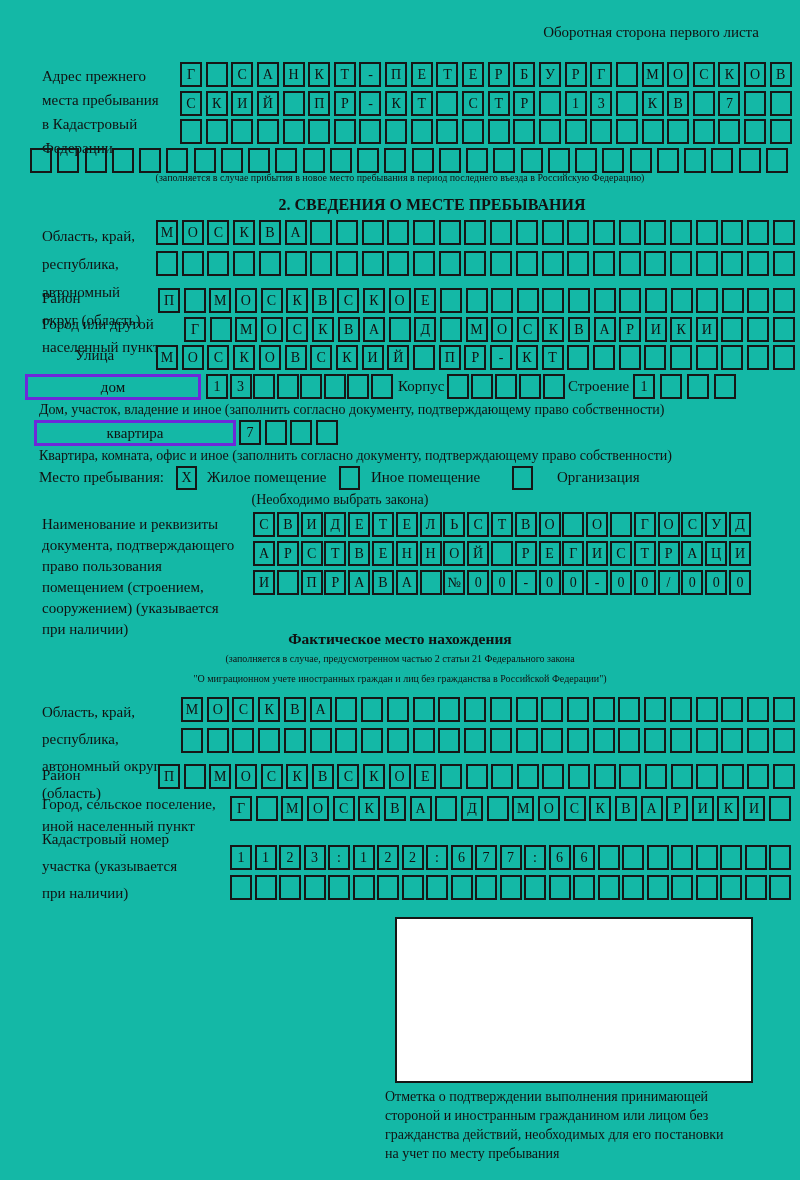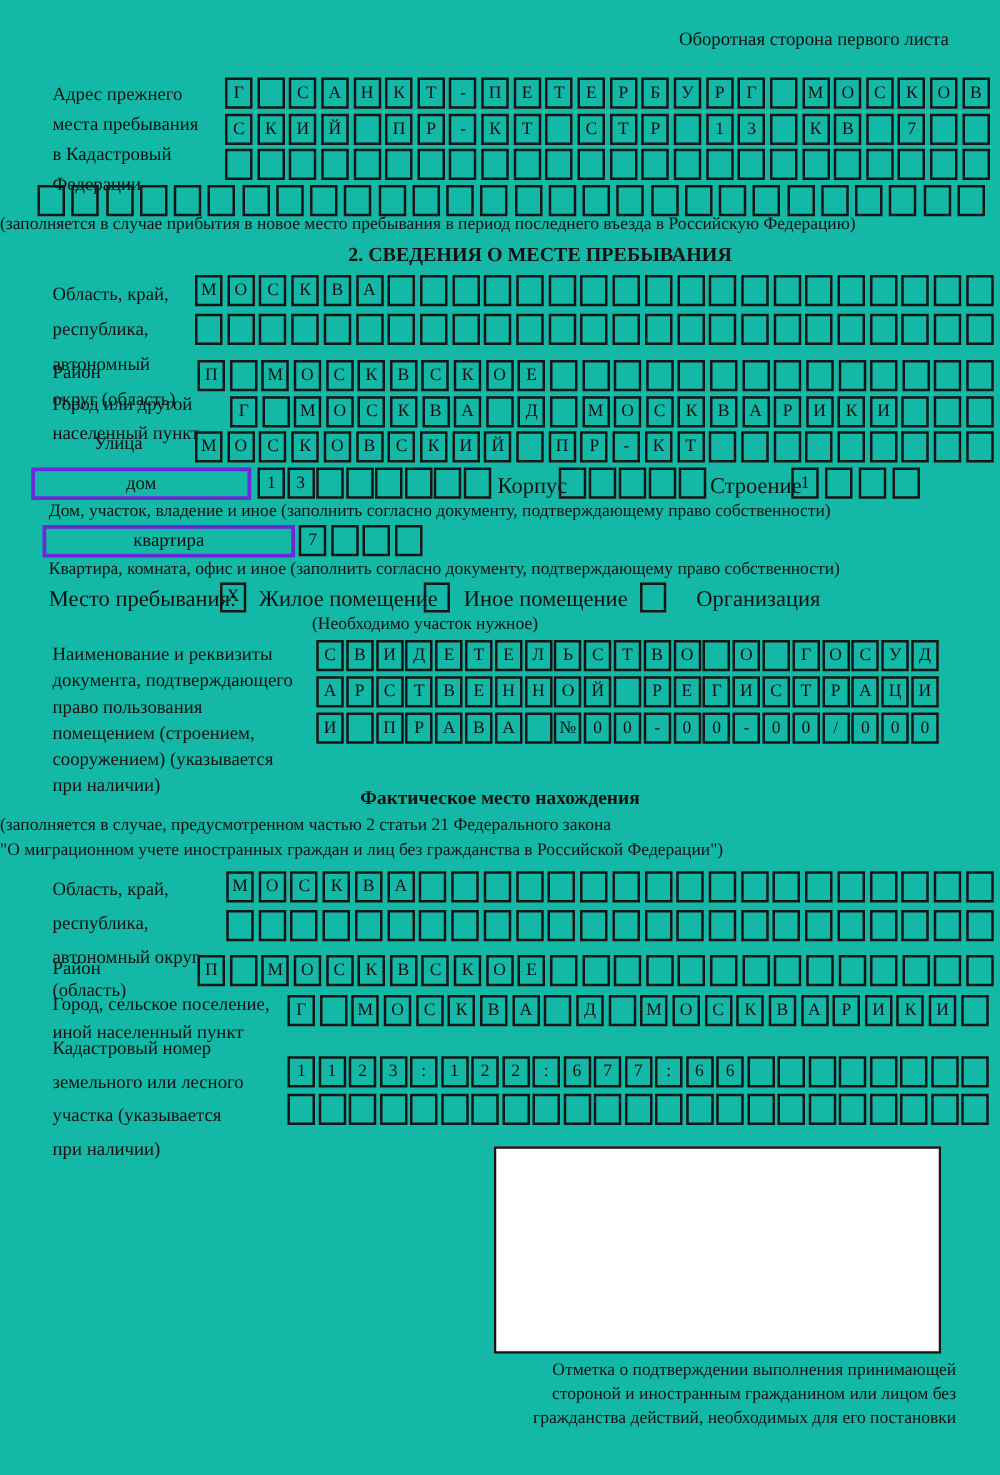--- a/index.html
+++ b/index.html
@@ -1,32 +1,32 @@
 <!DOCTYPE html>
 <html><head>
 <meta charset="utf-8">
 <style>
   html,body{margin:0;padding:0;background:#fff;}
   .page{position:relative;width:800px;height:1180px;background:#14b8a6;color:#111;
         font-family:Liberation Serif, serif;overflow:hidden;}
   .abs{position:absolute;}
   .lbl{font-size:15px;color:#111;}
   .lbl div{white-space:nowrap;}
-  .note{font-size:14px;text-align:left;width:800px;left:0;}
+  .note{font-size:10px;text-align:center;width:800px;left:0;}
   .title{font-size:16px;font-weight:bold;text-align:center;width:800px;left:0;}
   .crow{display:flex;justify-content:space-between;}
   .cell{flex:none;width:22px;height:25px;border:2px solid #161616;box-sizing:border-box;
         display:flex;align-items:center;justify-content:center;font-size:14px;line-height:1;}
   .wbox{border:3px solid #6d28d9;box-sizing:border-box;display:flex;align-items:center;
         justify-content:center;font-size:15px;}
   .chk{width:21px;height:24px;border:2px solid #161616;box-sizing:border-box;
        display:flex;align-items:center;justify-content:center;font-size:14px;}
-  .inline-lbl{font-size:18px;white-space:nowrap;}
+  .inline-lbl{font-size:15px;white-space:nowrap;}
   .stamp-box{border:2px solid #161616;box-sizing:border-box;background:#fff;}
-  .stamp-note{font-size:14px;text-align:right;line-height:19px;}
+  .stamp-note{font-size:14px;text-align:left;line-height:19px;}
 </style>
 </head>
 <body>
 
 <div class="page">
 
   <div class="abs" style="top:24px;right:41px;font-size:15px;">Оборотная сторона первого листа</div>
 
   <div class="abs lbl" style="left:42px;top:64px;line-height:24px;">
     <div>Адрес прежнего</div>
@@ -333,21 +333,21 @@
     </div>
   <div class="abs" style="left:39px;top:448px;font-size:14px;">Квартира, комната, офис и иное (заполнить согласно документу, подтверждающему право собственности)</div>
 
   <div class="abs inline-lbl" style="left:39px;top:469px;">Место пребывания:</div>
   <div class="abs chk" style="left:176px;top:466px;">X</div>
   <div class="abs inline-lbl" style="left:207px;top:469px;">Жилое помещение</div>
   <div class="abs chk" style="left:339px;top:466px;"></div>
   <div class="abs inline-lbl" style="left:371px;top:469px;">Иное помещение</div>
   <div class="abs chk" style="left:512px;top:466px;"></div>
   <div class="abs inline-lbl" style="left:557px;top:469px;">Организация</div>
-  <div class="abs" style="left:190px;top:492px;width:300px;text-align:center;font-size:14px;">(Необходимо участок нужное)</div>
+  <div class="abs" style="left:190px;top:492px;width:300px;text-align:center;font-size:14px;">(Необходимо выбрать закона)</div>
 
   <div class="abs lbl" style="left:42px;top:514px;line-height:21px;">
     <div>Наименование и реквизиты</div>
     <div>документа, подтверждающего</div>
     <div>право пользования</div>
     <div>помещением (строением,</div>
     <div>сооружением) (указывается</div>
     <div>при наличии)</div>
   </div>
   <div class="abs crow" style="left:253px;top:512px;width:498px">
@@ -536,21 +536,20 @@
       <div class="cell">А</div>
       <div class="cell">Р</div>
       <div class="cell">И</div>
       <div class="cell">К</div>
       <div class="cell">И</div>
       <div class="cell"></div>
     </div>
 
   <div class="abs lbl" style="left:42px;top:826px;line-height:27px;">
     <div>Кадастровый номер</div>
-    <div>земельного или лесного</div>
     <div>участка (указывается</div>
     <div>при наличии)</div>
   </div>
   <div class="abs crow" style="left:230px;top:845px;width:561px">
       <div class="cell">1</div>
       <div class="cell">1</div>
       <div class="cell">2</div>
       <div class="cell">3</div>
       <div class="cell">:</div>
       <div class="cell">1</div>
@@ -596,15 +595,16 @@
       <div class="cell"></div>
       <div class="cell"></div>
       <div class="cell"></div>
     </div>
 
   <div class="abs stamp-box" style="left:395px;top:917px;width:358px;height:166px;"></div>
   <div class="abs stamp-note" style="left:385px;top:1087px;width:380px;">
     <div>Отметка о подтверждении выполнения принимающей</div>
     <div>стороной и иностранным гражданином или лицом без</div>
     <div>гражданства действий, необходимых для его постановки</div>
+    <div>на учет по месту пребывания</div>
   </div>
 
 </div>
 
 </body></html>

